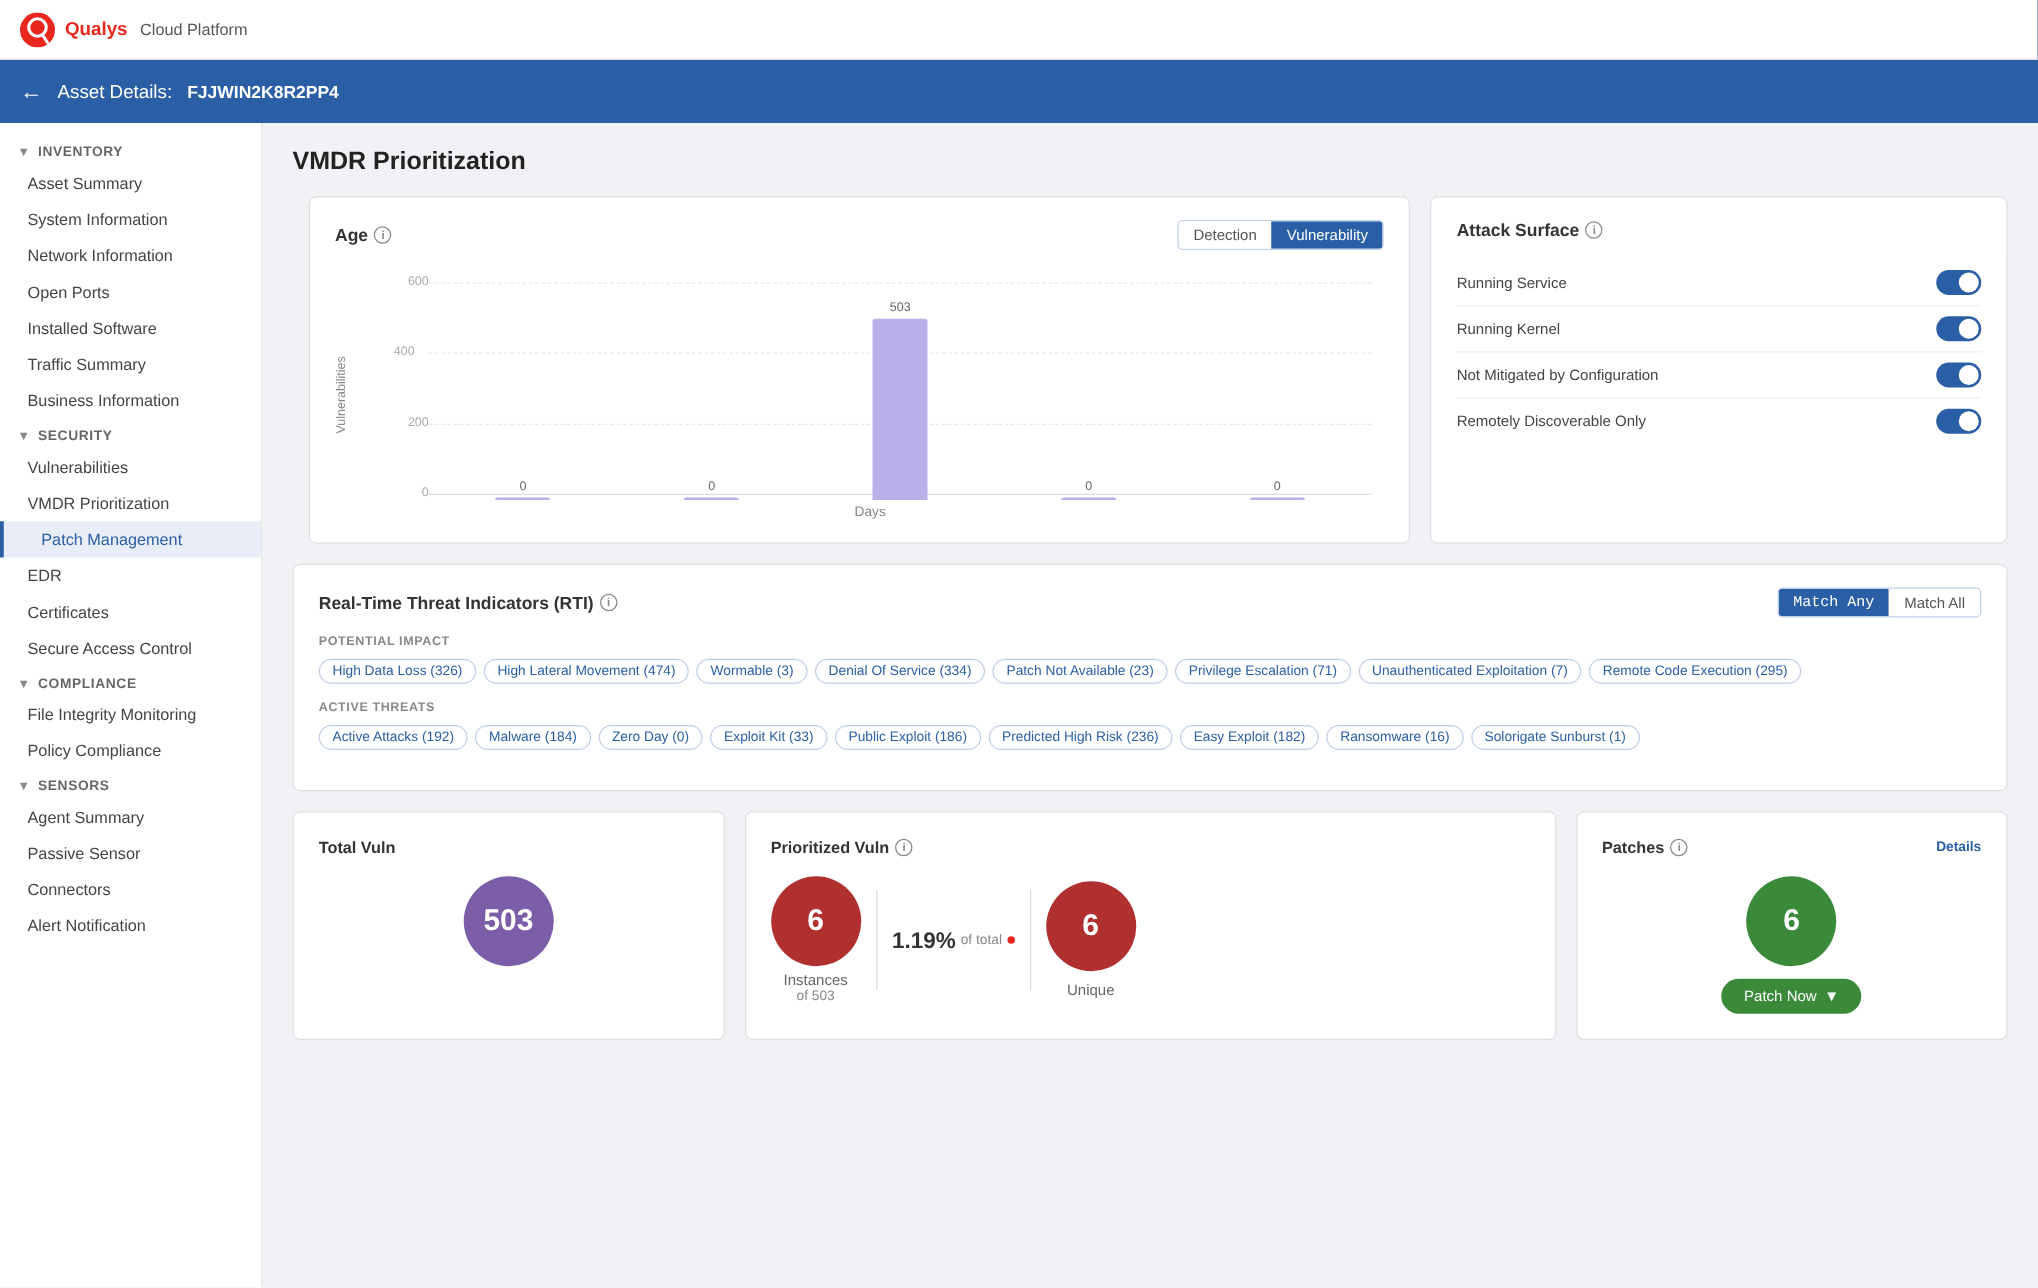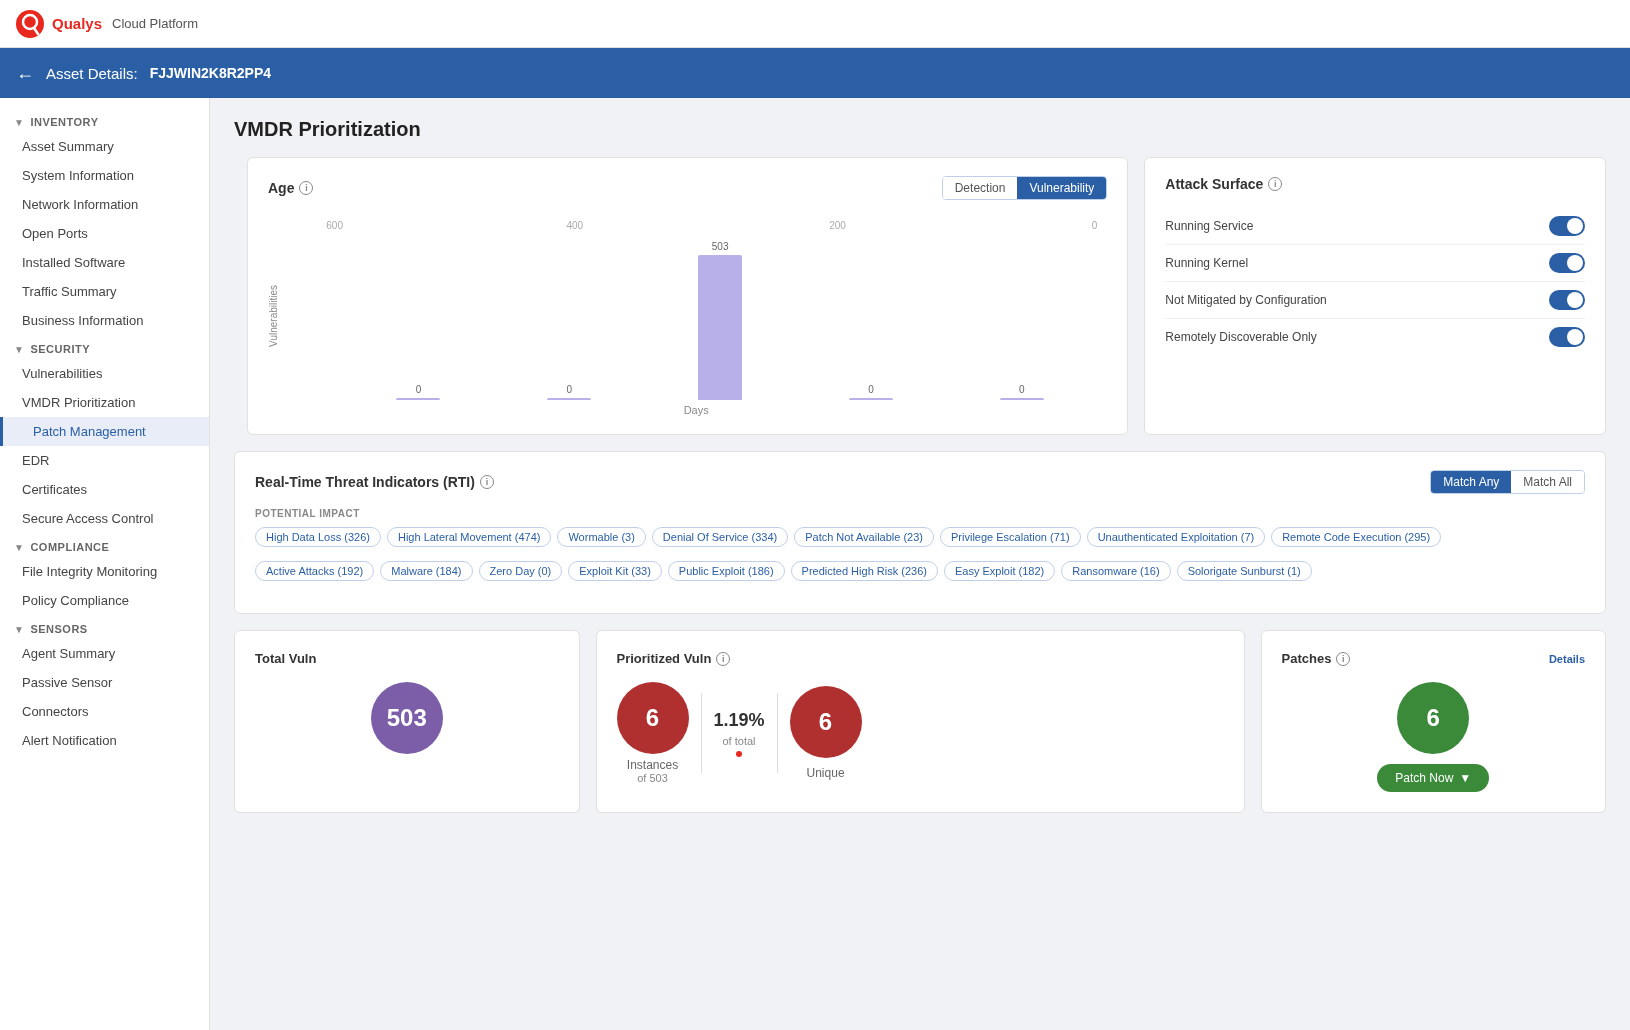--- a/index.html
+++ b/index.html
@@ -101,21 +101,21 @@
     .toggle-label { font-size: 12px; color: #444; }
     .toggle { width: 36px; height: 20px; border-radius: 10px; background: #2a5fa5; position: relative; cursor: pointer; }
     .toggle::after { content: ''; position: absolute; width: 16px; height: 16px; background: #fff; border-radius: 50%; top: 2px; right: 2px; }
 
     
     .rti-section { background: #fff; border-radius: 6px; border: 1px solid #e0e0e0; padding: 18px 20px; margin-bottom: 16px; }
     .rti-header { display: flex; justify-content: space-between; align-items: center; margin-bottom: 14px; }
     .rti-title { font-size: 14px; font-weight: 600; color: #333; display: flex; align-items: center; gap: 5px; }
     .match-group { display: flex; border: 1px solid #c0cfe8; border-radius: 4px; overflow: hidden; }
     .match-btn { padding: 4px 12px; font-size: 12px; background: #fff; border: none; cursor: pointer; color: #555; }
-    .match-btn.active { background: #2a5fa5; color: #fff; }
+    .match-btn.active { background: #2a5fa5; color: #fff; font-family: Liberation Mono, monospace; }
 
     .rti-subsection-label { font-size: 10px; font-weight: 700; color: #888; text-transform: uppercase; letter-spacing: 0.5px; margin-bottom: 8px; }
     .tags-row { display: flex; flex-wrap: wrap; gap: 6px; margin-bottom: 14px; }
     .tag {
       border: 1px solid #c0cfe8;
       border-radius: 12px;
       padding: 3px 10px;
       font-size: 11px;
       color: #2a5fa5;
       background: #fff;
@@ -233,21 +233,21 @@
           </div>
         </div>
 
         <div style="display:flex; align-items:stretch; height:200px;">
           <div style="display:flex; align-items:center; margin-right:6px;">
             <span style="writing-mode:vertical-rl; transform:rotate(180deg); font-size:10px; color:#888;">Vulnerabilities</span>
           </div>
           <div style="flex:1; display:flex; flex-direction:column;">
             <div style="flex:1; position:relative; padding: 10px 10px 0;">
 
-              <div style="position:absolute; top:10px; left:30px; right:10px; bottom:0; display:flex; flex-direction:row; justify-content:space-between; pointer-events:none;">
+              <div style="position:absolute; top:10px; left:30px; right:10px; bottom:0; display:flex; flex-direction:column; justify-content:space-between; pointer-events:none;">
                 <div style="display:flex; align-items:flex-start;">
                   <span style="font-size:10px; color:#aaa; width:28px; text-align:right; margin-top:-6px;">600</span>
                   <div style="flex:1; border-top:1px dashed #e8e8e8;"></div>
                 </div>
                 <div style="display:flex; align-items:flex-start;">
                   <span style="font-size:10px; color:#aaa; width:28px; text-align:left; margin-top:-6px;">400</span>
                   <div style="flex:1; border-top:1px dashed #e8e8e8;"></div>
                 </div>
                 <div style="display:flex; align-items:flex-start;">
                   <span style="font-size:10px; color:#aaa; width:28px; text-align:right; margin-top:-6px;">200</span>
@@ -334,20 +334,21 @@
         <span class="tag">High Data Loss (326)</span>
         <span class="tag">High Lateral Movement (474)</span>
         <span class="tag">Wormable (3)</span>
         <span class="tag">Denial Of Service (334)</span>
         <span class="tag">Patch Not Available (23)</span>
         <span class="tag">Privilege Escalation (71)</span>
         <span class="tag">Unauthenticated Exploitation (7)</span>
         <span class="tag">Remote Code Execution (295)</span>
       </div>
 
+      <div class="rti-subsection-label">ACTIVE THREATS</div>
       <div class="tags-row">
         <span class="tag">Active Attacks (192)</span>
         <span class="tag">Malware (184)</span>
         <span class="tag">Zero Day (0)</span>
         <span class="tag">Exploit Kit (33)</span>
         <span class="tag">Public Exploit (186)</span>
         <span class="tag">Predicted High Risk (236)</span>
         <span class="tag">Easy Exploit (182)</span>
         <span class="tag">Ransomware (16)</span>
         <span class="tag">Solorigate Sunburst (1)</span>
@@ -374,21 +375,21 @@
         </div>
         <div class="prioritized-content">
           <div class="instances-col">
             <div class="circle-big red-circle">
               <span>6</span>
             </div>
             <span style="font-size:12px; color:#666; margin-top:4px;">Instances</span>
             <span style="font-size:11px; color:#888;">of 503</span>
           </div>
           <div class="vuln-divider"></div>
-          <div style="display:flex; flex-direction:column; align-items:center; gap:4px;">
+          <div style="display:flex; flex-direction:row; align-items:center; gap:4px;">
             <span style="font-size:18px; font-weight:700; color:#333;">1.19%</span>
             <span class="of-total">of total</span>
             <span class="red-dot"></span>
           </div>
           <div class="vuln-divider"></div>
           <div class="unique-col">
             <div class="circle-big red-circle">
               <span>6</span>
             </div>
             <span style="font-size:12px; color:#666; margin-top:4px;">Unique</span>

